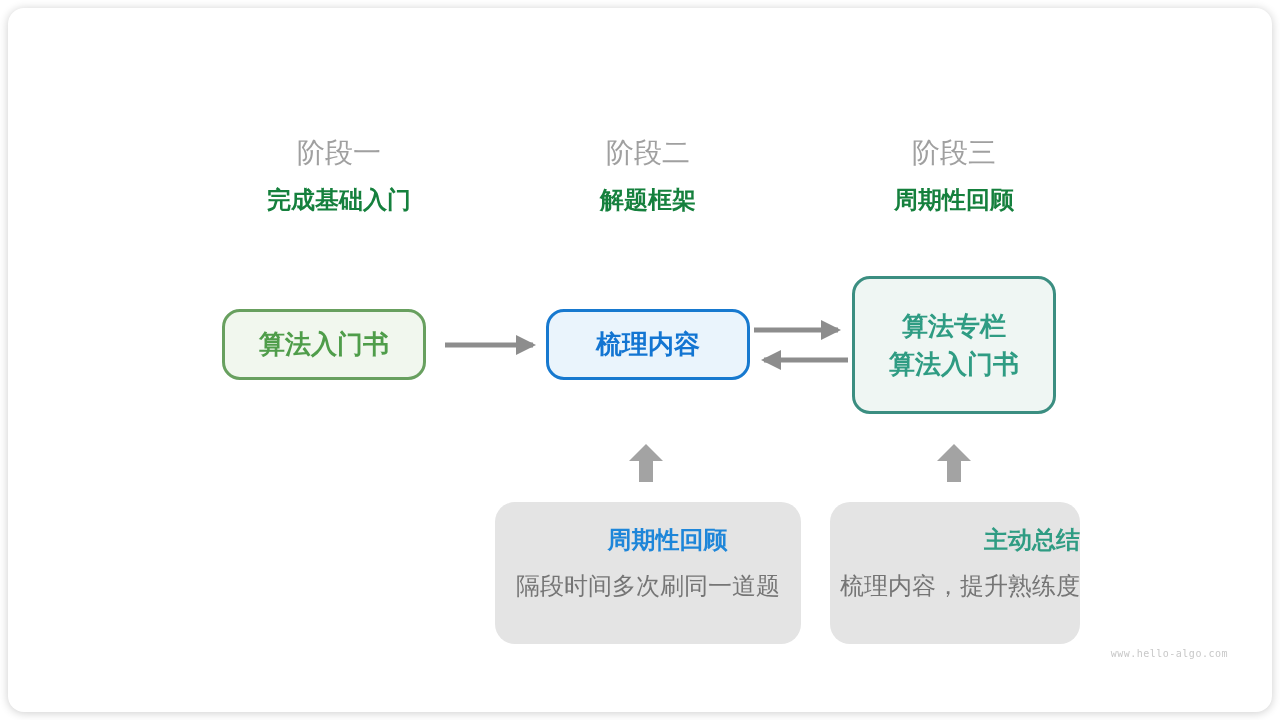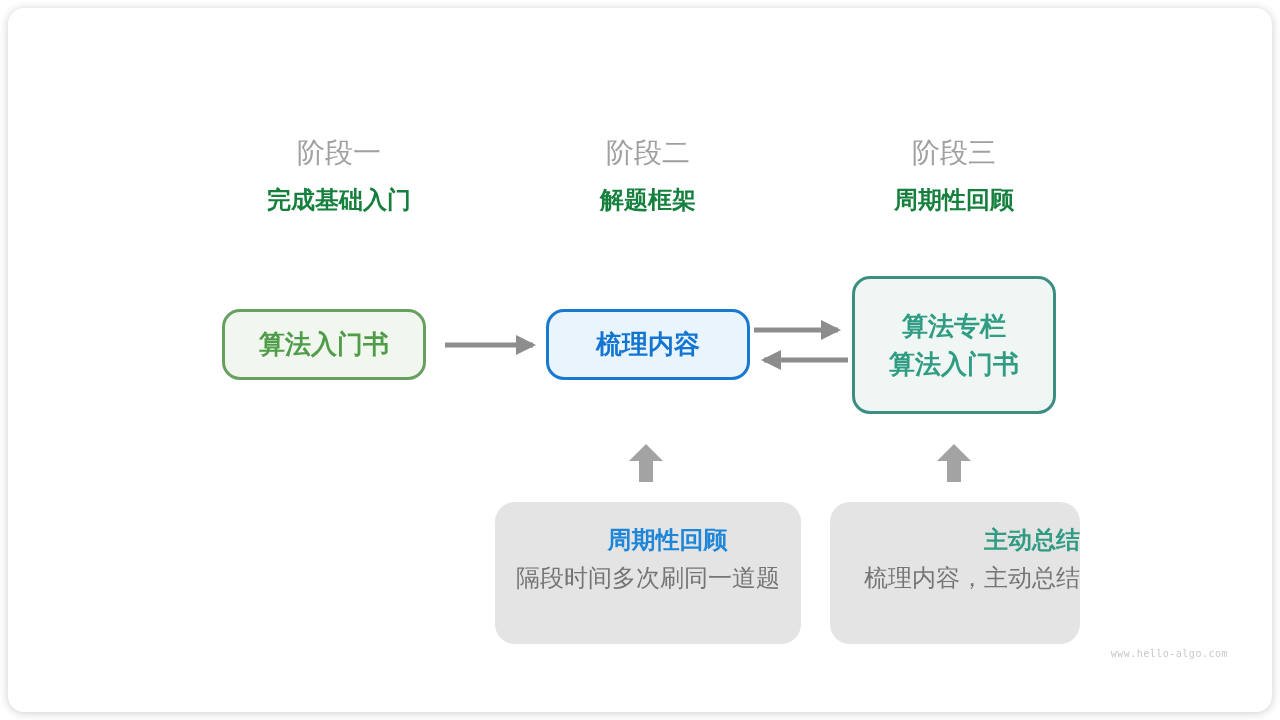--- a/index.html
+++ b/index.html
@@ -46,21 +46,21 @@
     pointer-events:none;
   }
   .note {
     position:absolute; top:494px; height:142px;
     background:#e4e4e4; border-radius:20px;
     text-align:center; box-sizing:border-box;
   }
   .note-review { left:487px; width:306px; }
   .note-summary { left:822px; width:250px;text-align:right; }
   .note-title { font-size:24px; font-weight:bold; margin-top:22px;margin-left:39px; }
-  .note-body { font-size:24px; color:#757575; line-height:31px; margin-top:6px; }
+  .note-body { font-size:24px; color:#757575; line-height:31px; margin-top:14px; }
   .watermark {
     position:absolute; right:44px; top:640px;
     font-family:"DejaVu Sans Mono", monospace;
     font-size:10px; color:#c8c8c8; letter-spacing:0.5px;
   }
 </style>
 </head>
 <body>
 
 <div class="canvas">
@@ -99,20 +99,20 @@
 
     <div class="note note-review">
       <div class="note-title" style="color:#1e86d9">周期性回顾</div>
       <div class="note-body">
         <div>隔段时间多次刷同一道题</div>
       </div>
     </div>
     <div class="note note-summary">
       <div class="note-title" style="color:#2f9c83">主动总结</div>
       <div class="note-body">
-        <div>梳理内容，主动总结</div>
+        <div>梳理内容，提升熟练度</div>
       </div>
     </div>
 
     <div class="watermark">www.hello-algo.com</div>
 
   </div>
 </div>
 
 </body></html>

